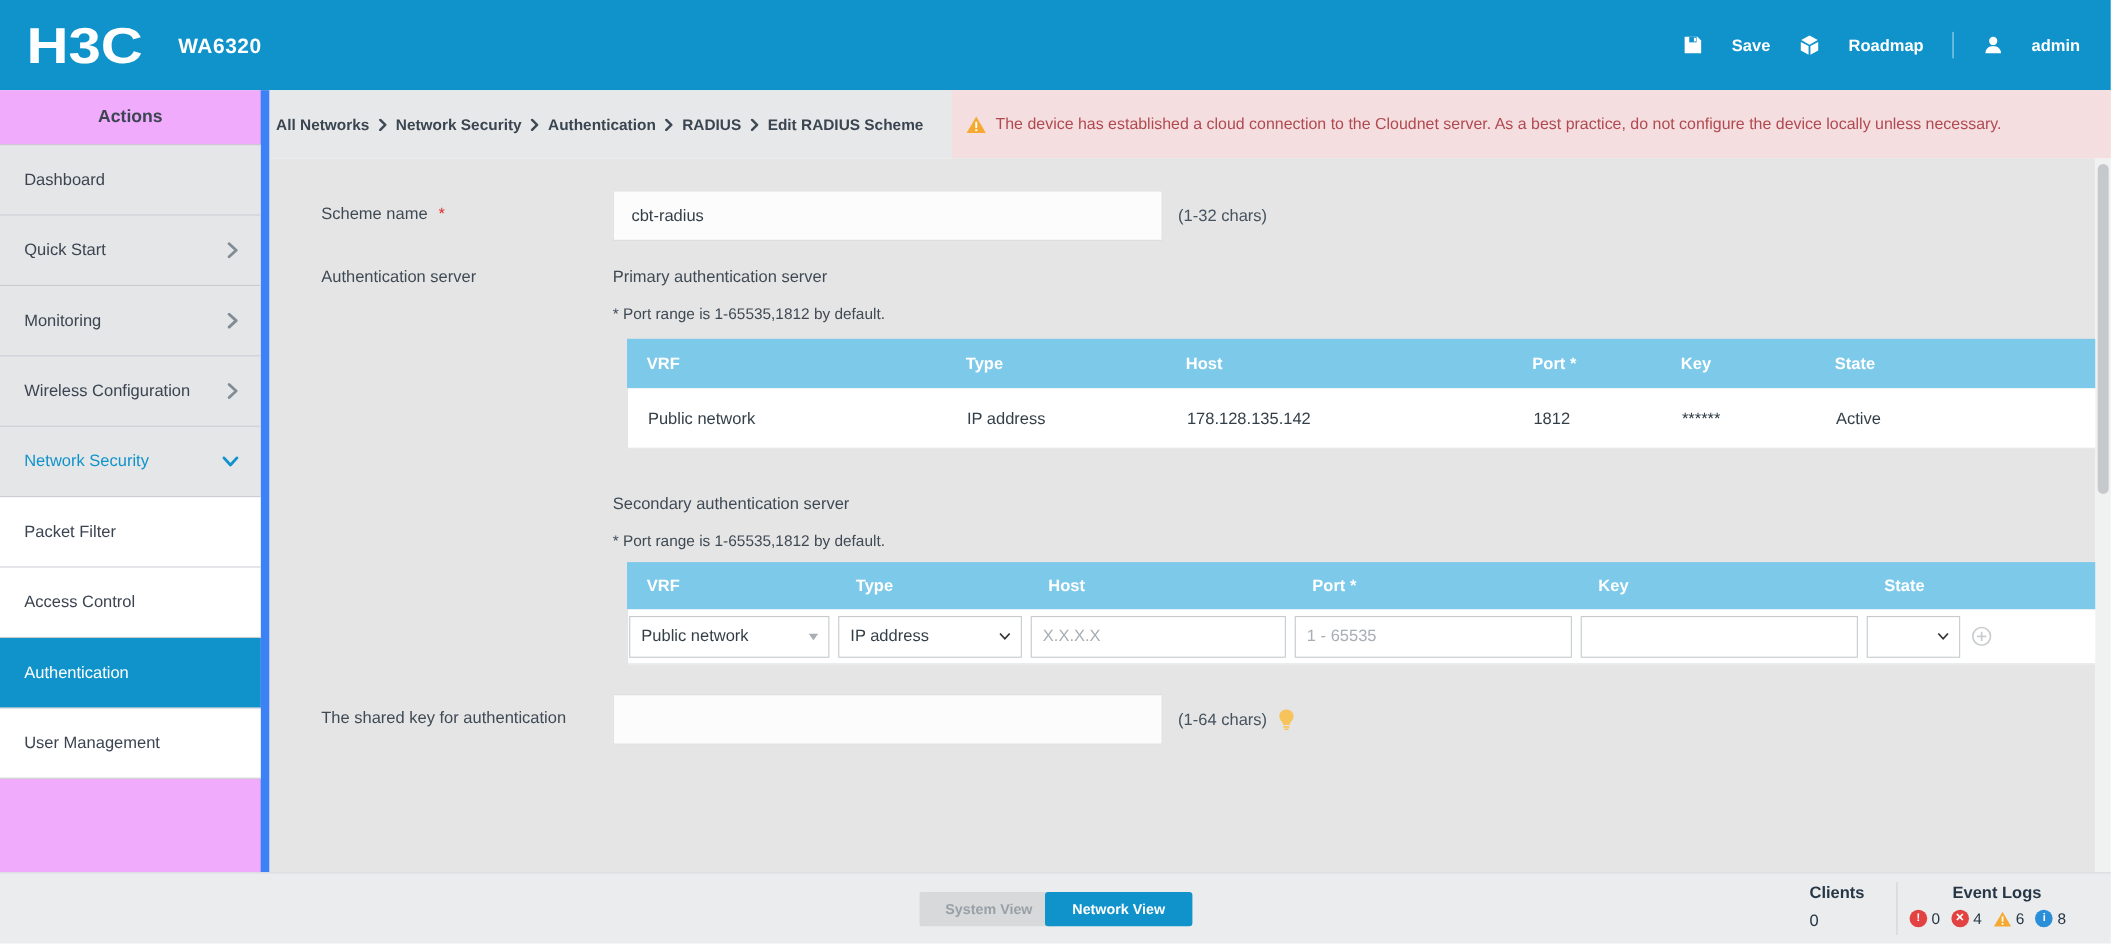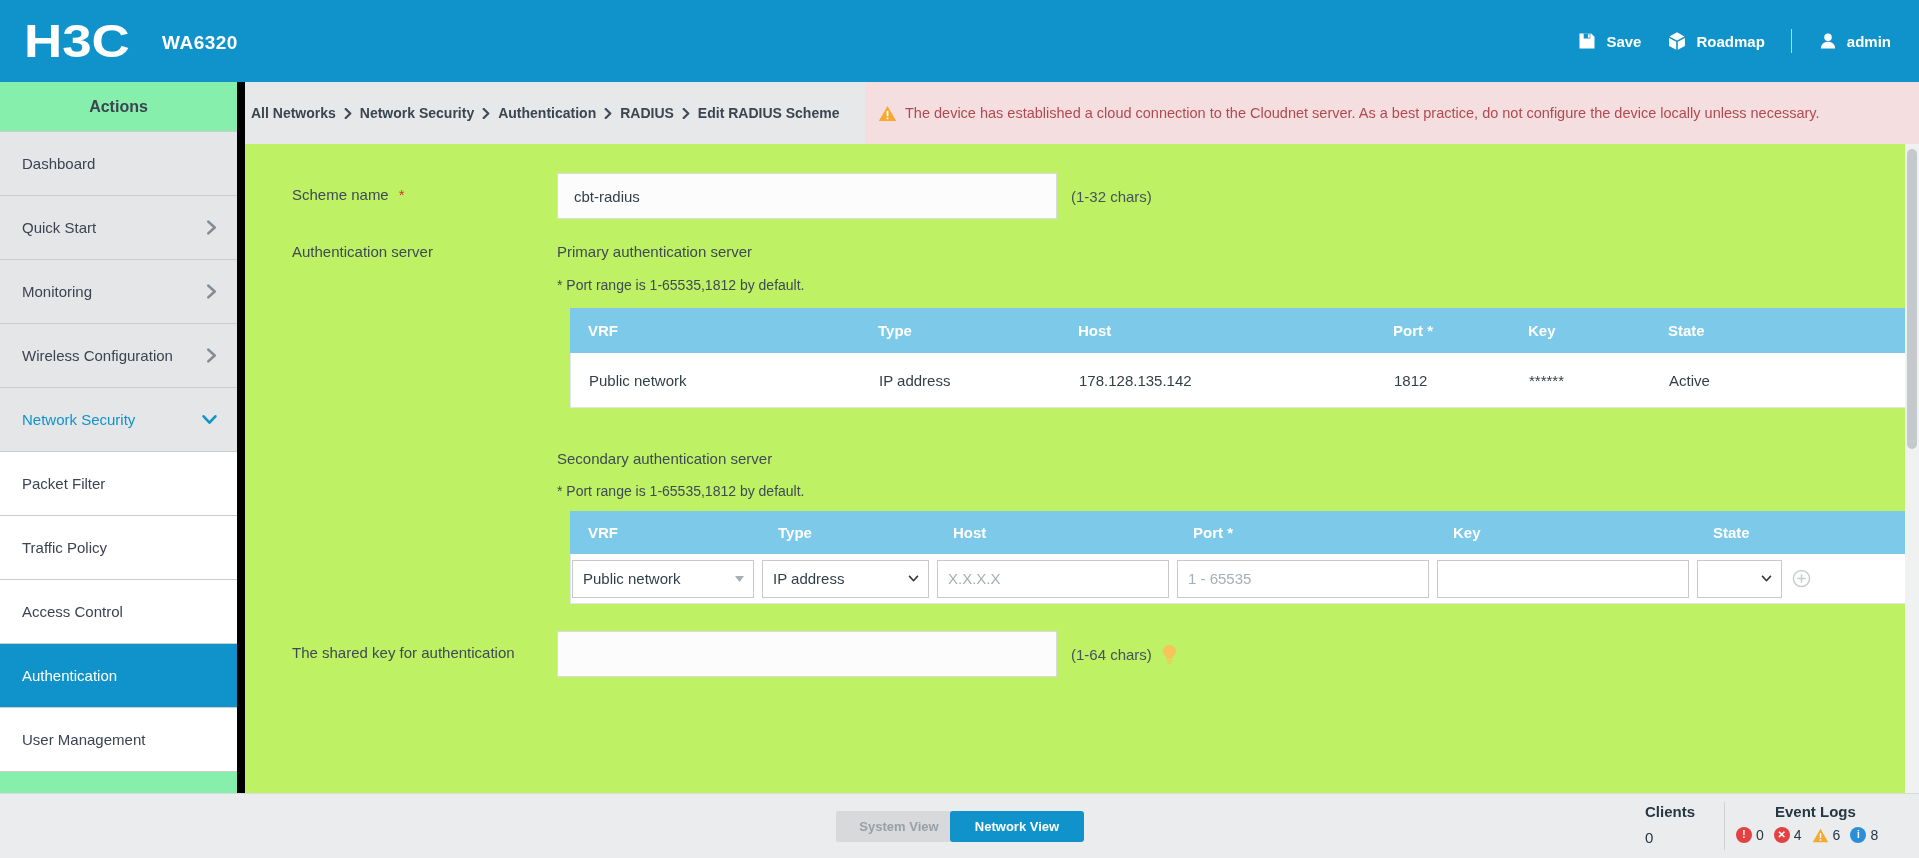--- a/index.html
+++ b/index.html
@@ -5,42 +5,42 @@
   * { box-sizing: border-box; margin: 0; padding: 0; }
   html,body { width:1919px; height:858px; }
   body { font-family: "Liberation Sans", sans-serif; background:#fff; overflow:hidden; }
   .app { position:relative; width:1919px; height:858px; background:#fff; overflow:hidden; }
 
   
   .topbar { position:absolute; left:0; top:0; width:1919px; height:82px; background:#1093ca; display:flex; align-items:center; padding:0 28px 0 16px; }
   .logo { color:#fff; font-size:46px; font-weight:800; letter-spacing:0px; line-height:1; transform:scaleX(1.15); transform-origin:left center; margin-left:8px; }
   .device { color:#fff; font-size:19px; font-weight:700; margin-left:46px; margin-top:4px; letter-spacing:.5px; }
   .top-right { margin-left:auto; display:flex; align-items:center; gap:26px; }
-  .top-item { display:flex; align-items:center; gap:9px; color:#fff; font-size:15px; font-weight:600; cursor:pointer; }
+  .top-item { display:flex; align-items:center; gap:25px; color:#fff; font-size:15px; font-weight:600; cursor:pointer; }
   .top-sep { width:1px; height:24px; background:rgba(255,255,255,.65); }
 
   
-  .sidebar { position:absolute; left:0; top:82px; width:245px; height:711px; background:#86efac; border-right:8px solid #000000; }
+  .sidebar { position:absolute; left:0; top:82px; width:245px; height:711px; background:#f0abfc; border-right:8px solid #3b82f6; }
   .side-title { height:50px; display:flex; align-items:center; justify-content:center; font-size:16px; font-weight:700; color:#3b4450; border-bottom:1px solid #c9cdce; }
   .side-item { height:64px; display:flex; align-items:center; justify-content:space-between; padding:0 20px 0 22px; border-bottom:1px solid #c9cdce; background:#e4e6e8; cursor:pointer; }
   .side-item span.lbl { font-size:15px; font-weight:400; color:#3b4450; }
   .side-item.expanded span.lbl { color:#1093ca; }
   .side-item.sub { background:#fff; }
   .side-item.sub.active { background:#1093ca; }
   .side-item.sub.active span.lbl { color:#fff; }
 
   
   .crumbbar { position:absolute; left:245px; top:82px; width:1674px; height:62px; background:#e6e8ea; display:flex; align-items:center; padding-left:6px; }
   .breadcrumb { display:flex; align-items:center; gap:8px; }
   .crumb { font-size:14px; font-weight:600; color:#3a4550; white-space:nowrap; cursor:pointer; }
   .notice { position:absolute; right:0; top:0; width:1054px; height:62px; background:#f5dee0; display:flex; align-items:center; padding-left:13px; gap:8px; }
   .notice-text { font-size:14.5px; font-weight:500; color:#b04a50; white-space:nowrap; }
 
   
-  .content { position:absolute; left:245px; top:144px; width:1660px; height:649px; background:#bef264; padding:29px 0 0 47px; overflow:hidden; }
+  .content { position:absolute; left:245px; top:144px; width:1660px; height:649px; background:#e5e5e5; padding:29px 0 0 47px; overflow:hidden; }
   .frow { display:flex; }
   .flabel { width:265px; font-size:15px; font-weight:500; color:#3f4a55; flex-shrink:0; }
   .flabel .req { color:#e03030; margin-left:10px; font-size:15px; }
   .pad-lbl { padding-top:13px; }
   .text-input { width:500px; height:46px; border:1px solid #d9dcde; background:#fcfcfc; font-size:15px; color:#333f48; padding-left:16px; font-family:"Liberation Sans",sans-serif; outline:none; }
   .text-input::placeholder { color:#a7aeb4; }
   .hint { font-size:15px; color:#46525e; margin-left:14px; align-self:center; white-space:nowrap; }
   .sect-title { font-size:15px; font-weight:500; color:#3f4a55; }
   .sect-note { font-size:14px; color:#3f4a55; margin-top:17px; }
 
@@ -162,23 +162,20 @@
       <span class="lbl">Network Security</span>
       <span style="display:inline-flex">
           <svg width="15" height="11" viewBox="0 0 14 10">
             <path d="M1.5 2 L7 8 L12.5 2" stroke="#1093ca" stroke-width="2.4" fill="none" stroke-linecap="round" stroke-linejoin="round"></path>
           </svg>
         </span>
     </div>
 
     <div class="side-item sub">
       <span class="lbl">Packet Filter</span>
-    </div>
-    <div class="side-item sub">
-      <span class="lbl">Traffic Policy</span>
     </div>
     <div class="side-item sub">
       <span class="lbl">Access Control</span>
     </div>
     <div class="side-item sub active">
       <span class="lbl">Authentication</span>
     </div>
     <div class="side-item sub">
       <span class="lbl">User Management</span>
     </div>

